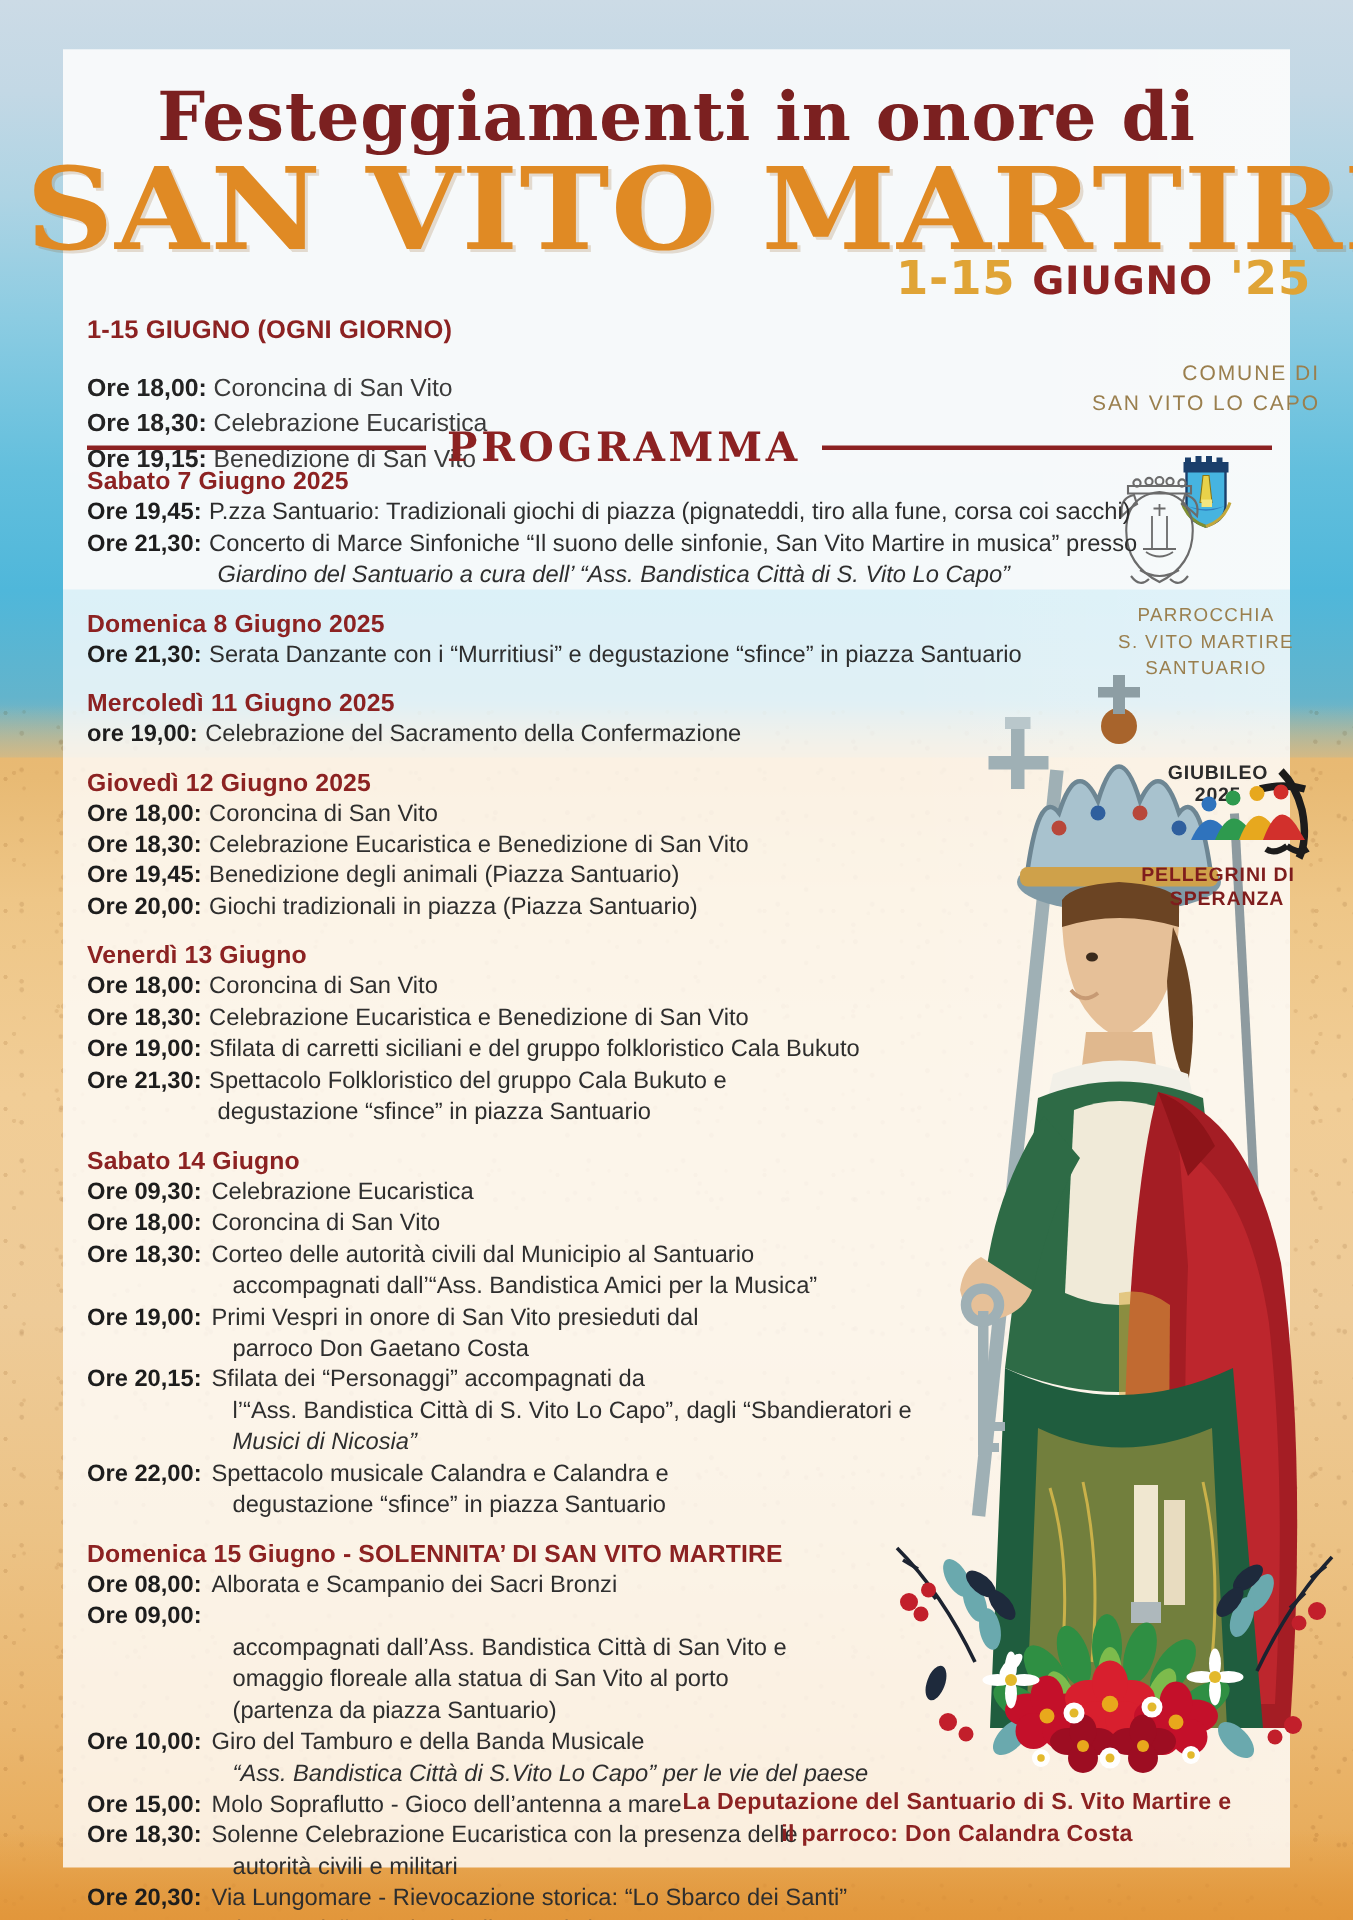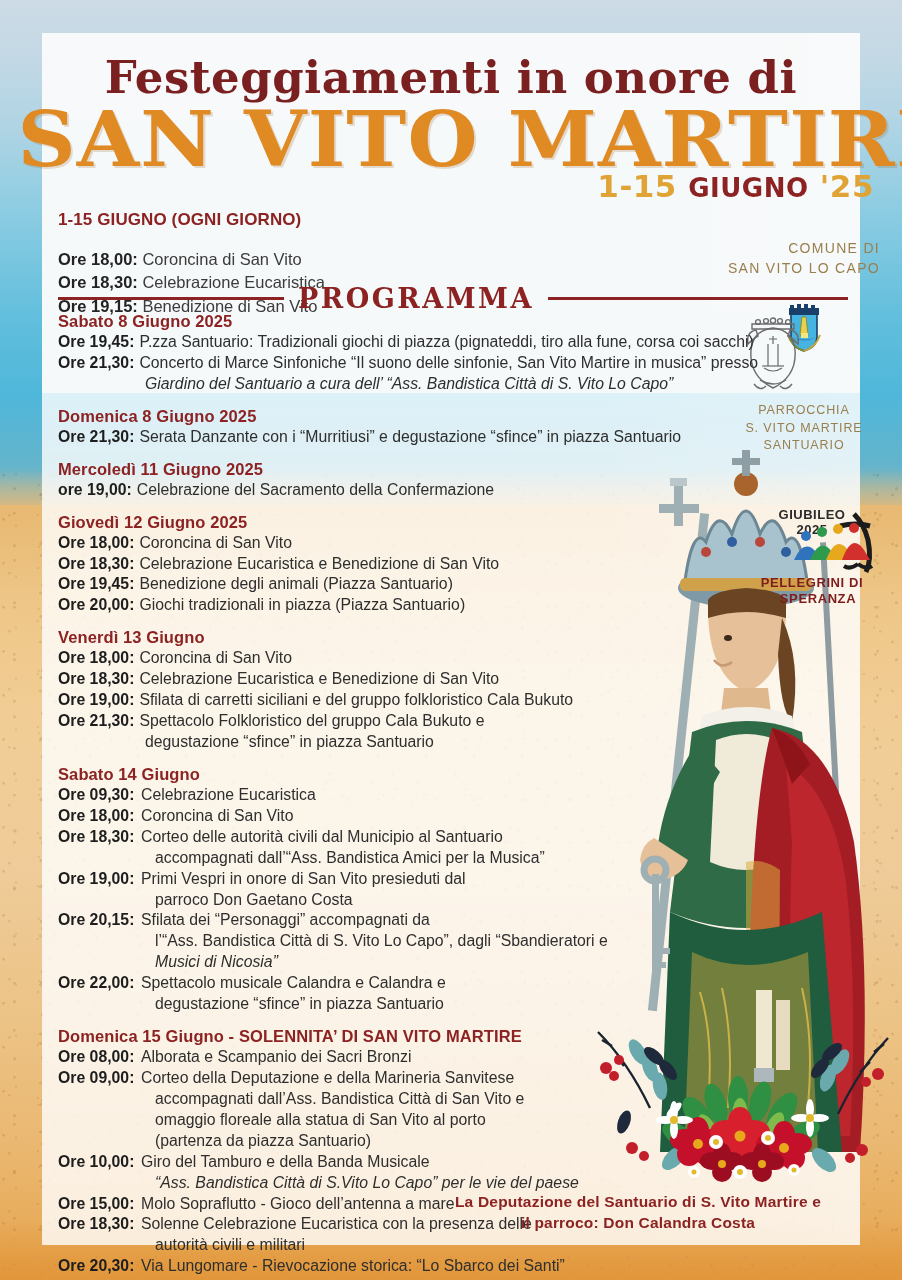--- a/index.html
+++ b/index.html
@@ -563,21 +563,21 @@
         <circle cx="62" cy="16" r="5" fill="#d2302c"></circle>
       </svg>
     </span>
     <div class="giu-sub">PELLEGRINI DI</div>
     <div class="giu-sub" style="margin-left:12px">SPERANZA</div>
   </div>
 
   <div class="body">
 
     <div class="day">
-      <div class="day-title">Sabato 8 Giugno 2025</div>
+      <div class="day-title">Sabato 7 Giugno 2025</div>
       <div class="ev">
         <span class="t">Ore 19,45:</span>
         <span class="d">P.zza Santuario: Tradizionali giochi di piazza (pignateddi, tiro alla fune, corsa coi sacchi)</span>
       </div>
       <div class="ev">
         <span class="t">Ore 21,30:</span>
         <span class="d">Concerto di Marce Sinfoniche “Il suono delle sinfonie, San Vito Martire in musica” presso</span>
       </div>
       <div class="ev indent-1">
         <span class="d" style="font-style:italic">Giardino del Santuario a cura dell’ “Ass. Bandistica Città di S. Vito Lo Capo”</span>
@@ -687,21 +687,20 @@
     </div>
 
     <div class="day wide">
       <div class="day-title">Domenica 15 Giugno - SOLENNITA’ DI SAN VITO MARTIRE</div>
       <div class="ev">
         <span class="t">Ore 08,00:</span>
         <span class="d">Alborata e Scampanio dei Sacri Bronzi</span>
       </div>
       <div class="ev">
         <span class="t">Ore 09,00:</span>
-        <span class="d">Corteo della Deputazione e della Marineria Sanvitese</span>
       </div>
       <div class="ev indent-2">
         <span class="d">accompagnati dall’Ass. Bandistica Città di San Vito e</span>
       </div>
       <div class="ev indent-2">
         <span class="d">omaggio floreale alla statua di San Vito al porto</span>
       </div>
       <div class="ev indent-2">
         <span class="d">(partenza da piazza Santuario)</span>
       </div>

